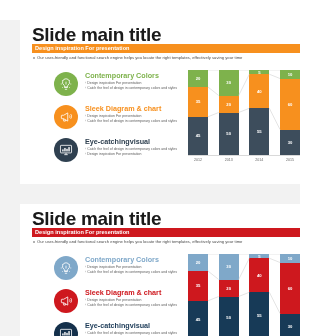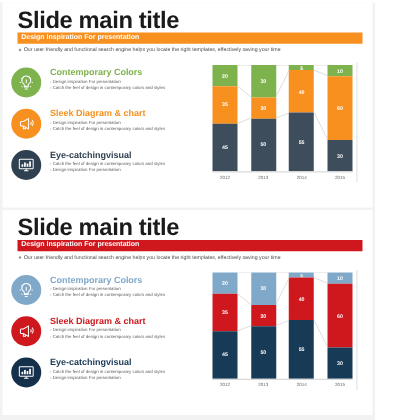--- a/index.html
+++ b/index.html
@@ -10,21 +10,21 @@
     height: 336px;
     overflow: hidden;
     font-family: "Liberation Sans", sans-serif;
   }
   .deck { width: 300px; height: 336px; background: #f2f2f2; }
 
   .slide {
     position: relative;
     width: 296px;
     height: 164px;
-    margin: 2px;
+    margin: 20px;
     background: #ffffff;
     box-sizing: border-box;
     overflow: hidden;
     text-decoration: underline;
   }
 
   .slide-title {
     position: absolute;
     left: 12px;
     top: 4px;
@@ -65,21 +65,21 @@
     width: 2px; height: 2px;
     border-radius: 50%;
     background: #999;
     margin-right: 2px;
     vertical-align: middle;
   }
 
   
   .features {
     position: absolute;
-    left: 7px;
+    left: 34px;
     top: 50px;
     width: 145px;
   }
   .feature {
     position: relative;
     height: 30px;
     margin-bottom: 3px;
   }
   .f-icon {
     position: absolute;

